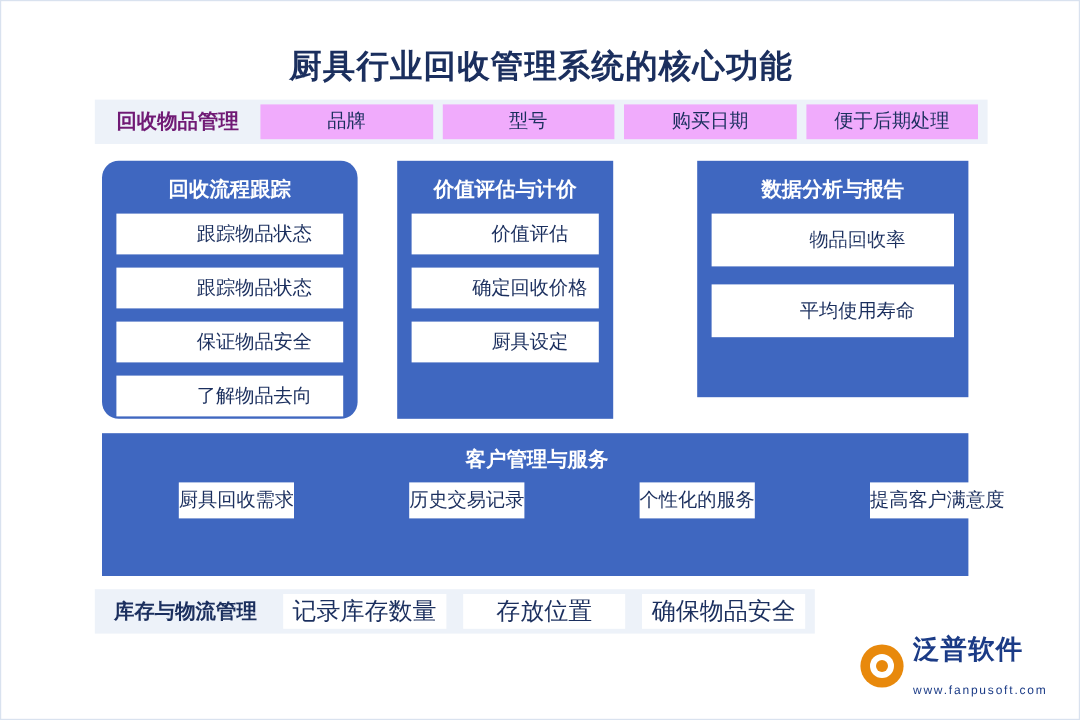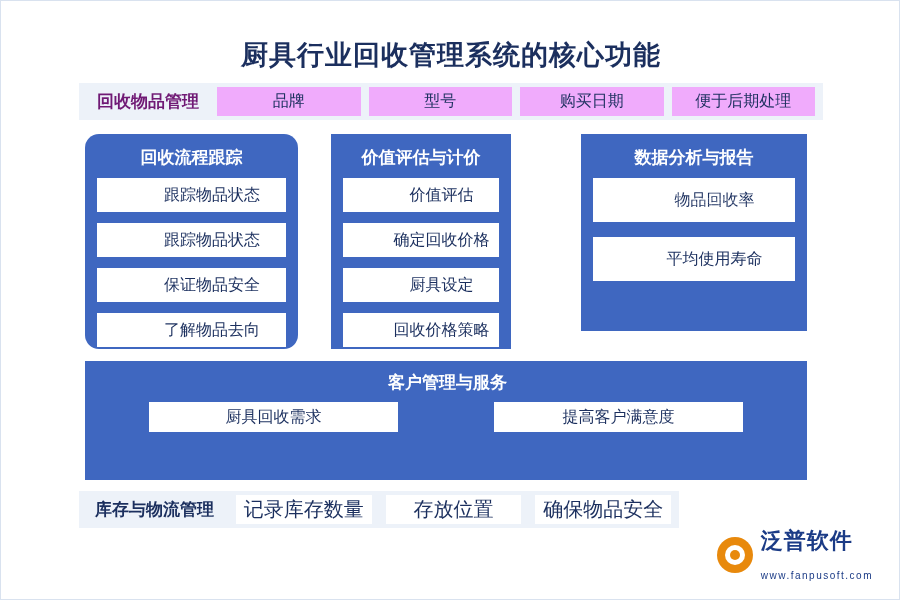--- a/index.html
+++ b/index.html
@@ -113,21 +113,21 @@
   }
   #block-d .blk-title {
     color: #ffffff;
     font-size: 17px;
     font-weight: bold;
     text-align: center;
     padding: 4px 0 8px 3px;
   }
   #block-d .d-grid {
     display: grid;
-    grid-template-columns: 1fr 1fr;
+    grid-template-columns: 1fr 1fr 1fr 1fr;
     column-gap: 96px;
     row-gap: 10px;
     padding: 0 64px;
     box-sizing: border-box;
   }
   #block-d .item {
     background: #ffffff;
     color: #1b2f5e;
     font-size: 16px;
     height: 30px;
@@ -268,38 +268,39 @@
     <div class="item">跟踪物品状态</div>
     <div class="item">保证物品安全</div>
     <div class="item">了解物品去向</div>
   </div>
 
   <div class="col-block" id="block-b">
     <div class="blk-title">价值评估与计价</div>
     <div class="item">价值评估</div>
     <div class="item">确定回收价格</div>
     <div class="item">厨具设定</div>
-    <div class="item">回收价格策略</div>
   </div>
 
   <div class="col-block" id="block-c">
     <div class="blk-title">数据分析与报告</div>
     <div class="item">物品回收率</div>
     <div class="item">平均使用寿命</div>
   </div>
 
   <div class="watermark">
     <div class="wm-mark"></div>
     <div class="wm-text">泛普软件</div>
   </div>
 
   <div id="block-d">
     <div class="blk-title">客户管理与服务</div>
     <div class="d-grid">
       <div class="item">厨具回收需求</div>
+      <div class="item">历史交易记录</div>
+      <div class="item">个性化的服务</div>
       <div class="item">提高客户满意度</div>
     </div>
   </div>
 
   <div class="row-last">
     <div class="row-last-label">库存与物流管理</div>
     <div class="chip">记录库存数量</div>
     <div class="chip">存放位置</div>
     <div class="chip">确保物品安全</div>
   </div>

